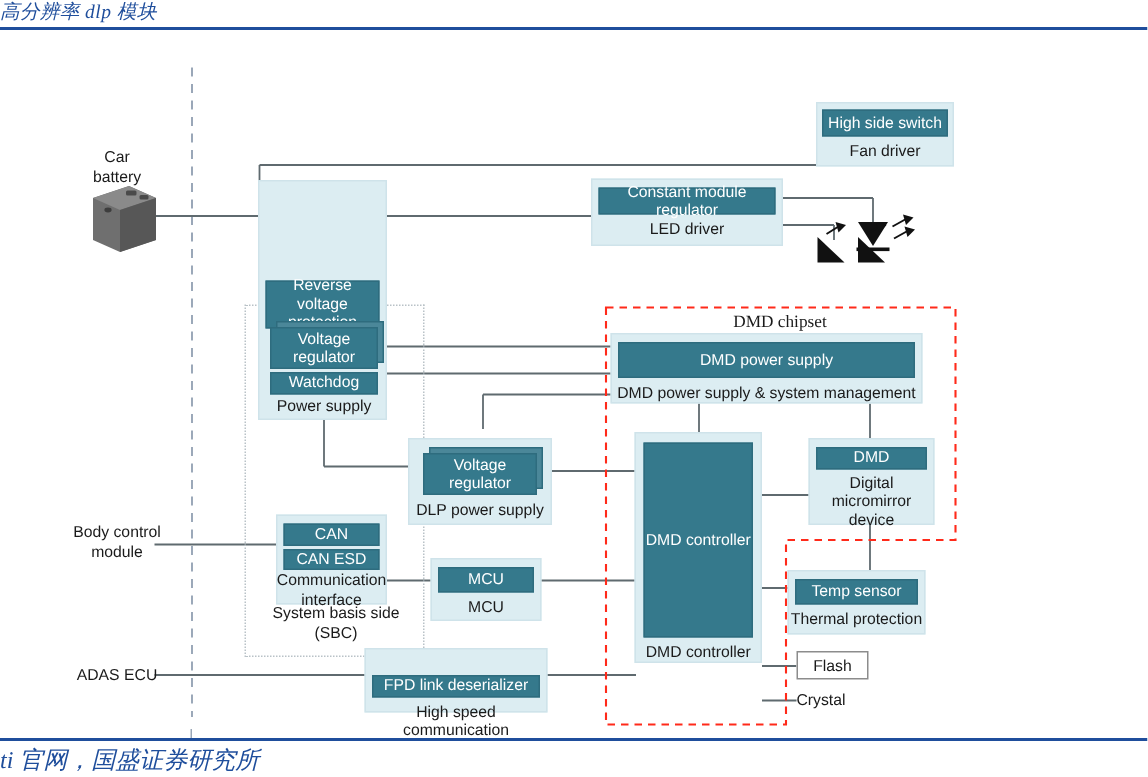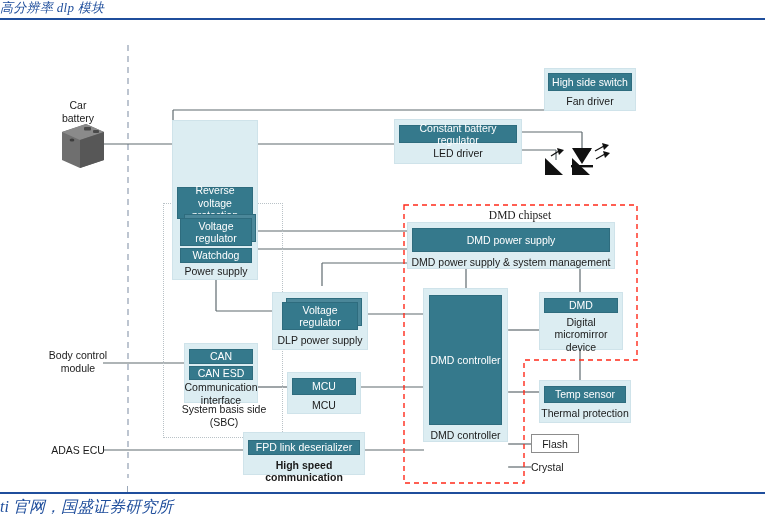--- a/index.html
+++ b/index.html
@@ -268,21 +268,21 @@
   <div class="sbc-box" style="left:163px; top:183px; width:120px; height:235px;"></div>
   <div class="flabel" style="left:168px; top:383px; width:112px;">System basis side
 (SBC)</div>
 
   <div class="node" style="left:544px; top:48px; width:92px; height:43px; padding-top:4px;">
     <div class="chip" style="width:84px; height:18px;">High side switch</div>
     <div class="cap" style="margin-top:4px;">Fan driver</div>
   </div>
 
   <div class="node" style="left:394px; top:99px; width:128px; height:45px; padding-top:5px;">
-    <div class="chip" style="width:118px; height:18px;">Constant battery regulator</div>
+    <div class="chip" style="width:118px; height:18px;">Constant module regulator</div>
     <div class="cap" style="margin-top:4px;">LED driver</div>
   </div>
 
   <div class="node" style="left:172px; top:100px; width:86px; height:160px; padding-top:6px; justify-content:center;">
     <div class="chip" style="width:76px; height:32px; white-space:pre-line;">Reverse voltage
 protection</div>
   </div>
 
   <div style="position:absolute; left:176px; top:198px; width:80px; height:58px; display:flex; flex-direction:column; align-items:center;">
     <div class="chip-stack" style="width:72px; height:28px;">
@@ -306,44 +306,44 @@
 regulator</div>
     </div>
     <div class="cap" style="margin-top:4px;">DLP power supply</div>
   </div>
 
   <div class="node" style="left:287px; top:352px; width:74px; height:42px; padding-top:5px;">
     <div class="chip" style="width:64px; height:17px;">MCU</div>
     <div class="cap" style="margin-top:4px;">MCU</div>
   </div>
 
-  <div class="node" style="left:243px; top:412px; width:122px; height:43px; padding-top:7px;">
+  <div class="node" style="left:243px; top:412px; width:122px; height:43px; padding-top:17px;">
     <div class="chip" style="width:112px; height:17px;">FPD link deserializer</div>
-    <div class="cap" style="margin-top:4px;font-weight:bold;">High speed communication</div>
+    <div class="cap" style="margin-top:4px;">High speed communication</div>
   </div>
 
   <div class="serif-label" style="left:455px; top:189px; width:130px;">DMD chipset</div>
 
   <div class="node" style="left:407px; top:202px; width:208px; height:47px; padding-top:5px;">
     <div class="chip" style="width:198px; height:32px;">DMD power supply</div>
     <div class="cap" style="margin-top:4px;">DMD power supply &amp; system management</div>
   </div>
 
   <div class="node" style="left:423px; top:268px; width:85px; height:154px; padding-top:6px;">
     <div class="chip" style="width:73px; height:155px;">DMD controller</div>
     <div class="cap" style="margin-top:4px;">DMD controller</div>
   </div>
 
   <div class="node" style="left:539px; top:272px; width:84px; height:58px; padding-top:5px;">
     <div class="chip" style="width:74px; height:17px;">DMD</div>
     <div class="cap" style="margin-top:3px; white-space:pre-line;">Digital micromirror
 device</div>
   </div>
 
-  <div class="node" style="left:539px; top:360px; width:92px; height:43px; padding-top:5px;">
+  <div class="node" style="left:525px; top:360px; width:92px; height:43px; padding-top:5px;">
     <div class="chip" style="width:82px; height:17px;">Temp sensor</div>
     <div class="cap" style="margin-top:4px;">Thermal protection</div>
   </div>
 
   <div class="plain-box" style="left:531px; top:414px; width:48px; height:19px;">Flash</div>
 
   <div class="flabel" style="left:531px; top:441px; width:50px; text-align:left;">Crystal</div>
 
 </div>
 

